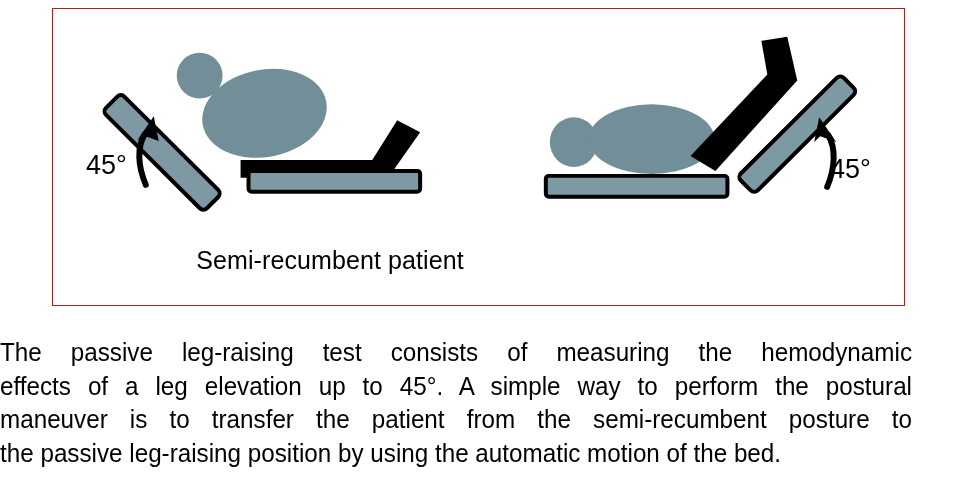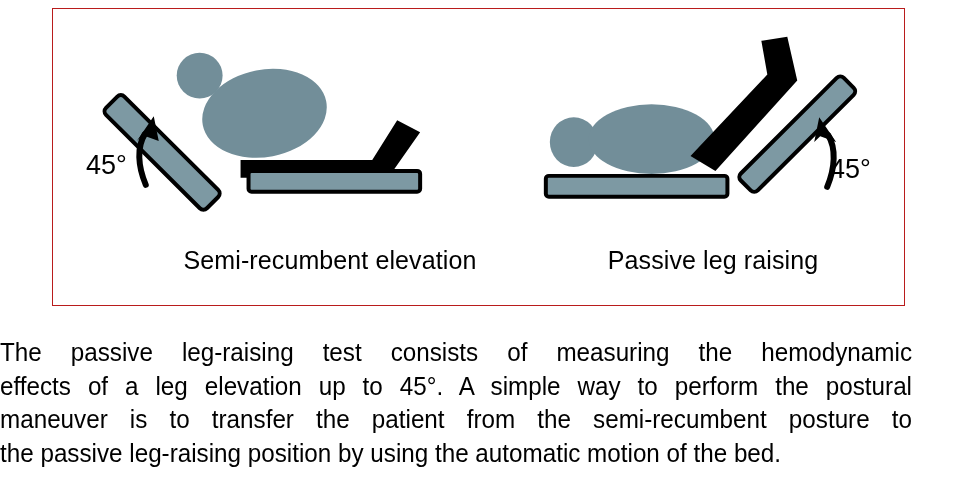--- a/index.html
+++ b/index.html
@@ -146,23 +146,22 @@
           <path d="M 776 179 C 784 160, 785 140, 777 127" fill="none" stroke="#000000" stroke-width="6" stroke-linecap="round"></path>
           <path d="M 768 109 L 785 134 L 769 128 L 763 134 Z" fill="#000000"></path>
         </g>
       </g>
     </svg>
 
     <div class="angle-label" id="angle-left-label">45°</div>
 
     <div class="angle-label" id="angle-right-label">45°</div>
 
-    <div class="panel-label" id="label-left">Semi-recumbent elevation</div>
+    <div class="panel-label" id="label-left">Semi-recumbent patient</div>
 
-    <div class="panel-label" id="label-right">Passive leg raising</div>
   </div>
 
   <div id="caption">
     <span class="line">The passive leg-raising test consists of measuring the hemodynamic</span>
     <span class="line">effects of a leg elevation up to 45°. A simple way to perform the postural</span>
     <span class="line">maneuver is to transfer the patient from the semi-recumbent posture to</span>
     <span class="line last">the passive leg-raising position by using the automatic motion of the bed.</span>
   </div>
 
 </div>

